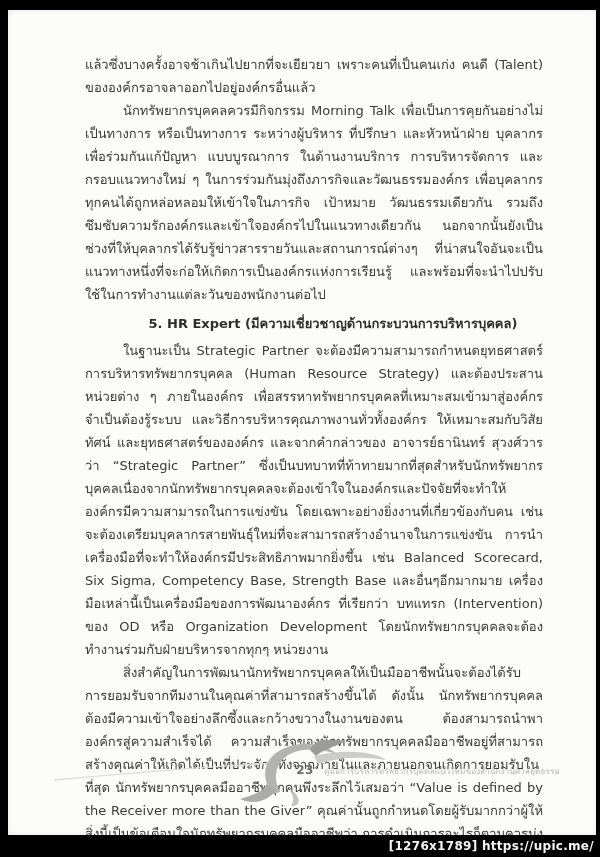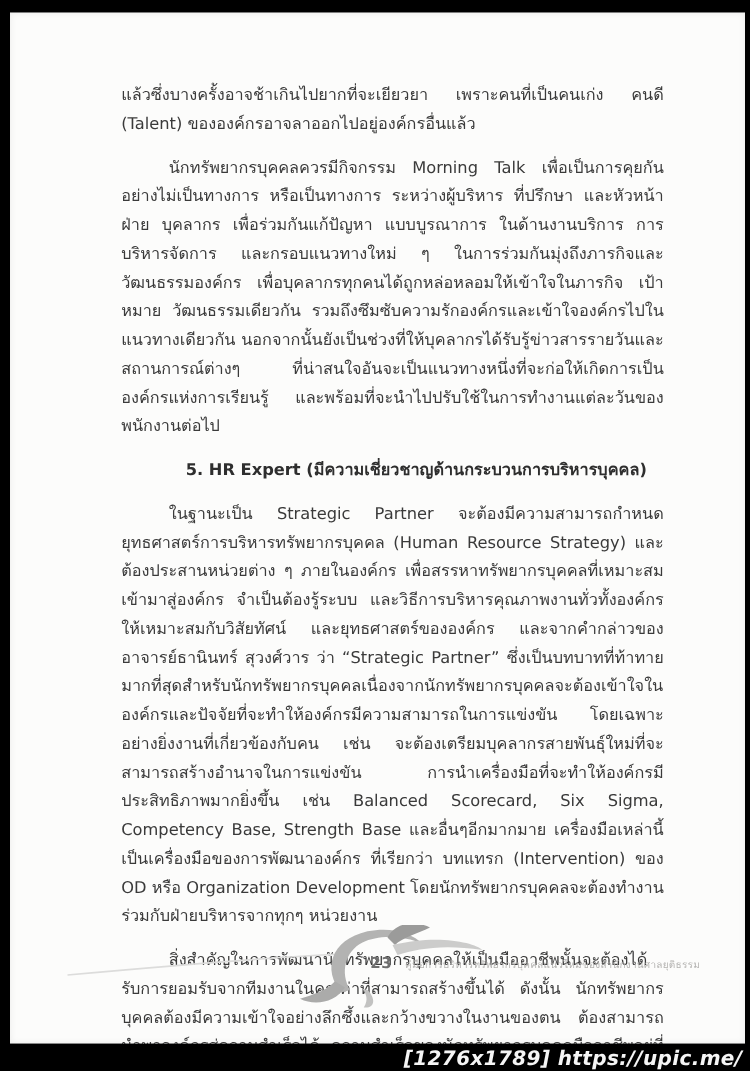--- a/index.html
+++ b/index.html
@@ -21,21 +21,21 @@
   
   .text-block {
     position: absolute;
     left: 77px; top: 43px;
     width: 458px;
     color: #3a3a3a;
     font-size: 13px;
     line-height: 23px;
     text-align: justify;
   }
-  .para { margin: 12px; }
+  .para { margin: 0; }
   .para.indent { text-indent: 38px; }
   .heading {
     font-size: 13px;
     font-weight: bold;
     color: #2e2e2e;
     margin: 6px 0 4px 38px;
     text-align: center;
   }
   
   .footer-area {
@@ -73,25 +73,24 @@
     left: 0; bottom: 0;
     width: 600px; height: 22px;
     background: #000;
     display: flex;
     align-items: center;
     justify-content: flex-end;
     padding-right: 6px;
   }
   .watermark-bar span {
     color: #f5f5f5;
-    font-size: 16px;
+    font-size: 12px;
     font-weight: bold;
     letter-spacing: 0.3px;
     font-family: "DejaVu Sans", sans-serif;
-    font-style: italic;
   }
 </style>
 </head>
 <body>
 
 <div class="page">
 
   <div class="text-block">
     <p class="para">แล้วซึ่งบางครั้งอาจช้าเกินไปยากที่จะเยียวยา เพราะคนที่เป็นคนเก่ง คนดี (Talent) ขององค์กรอาจลาออกไปอยู่องค์กรอื่นแล้ว</p>
     <p class="para indent">นักทรัพยากรบุคคลควรมีกิจกรรม Morning Talk เพื่อเป็นการคุยกันอย่างไม่เป็นทางการ หรือเป็นทางการ ระหว่างผู้บริหาร ที่ปรึกษา และหัวหน้าฝ่าย บุคลากร เพื่อร่วมกันแก้ปัญหา แบบบูรณาการ ในด้านงานบริการ การบริหารจัดการ และกรอบแนวทางใหม่ ๆ ในการร่วมกันมุ่งถึงภารกิจและวัฒนธรรมองค์กร เพื่อบุคลากรทุกคนได้ถูกหล่อหลอมให้เข้าใจในภารกิจ เป้าหมาย วัฒนธรรมเดียวกัน รวมถึงซึมซับความรักองค์กรและเข้าใจองค์กรไปในแนวทางเดียวกัน นอกจากนั้นยังเป็นช่วงที่ให้บุคลากรได้รับรู้ข่าวสารรายวันและสถานการณ์ต่างๆ ที่น่าสนใจอันจะเป็นแนวทางหนึ่งที่จะก่อให้เกิดการเป็นองค์กรแห่งการเรียนรู้ และพร้อมที่จะนำไปปรับใช้ในการทำงานแต่ละวันของพนักงานต่อไป</p>

